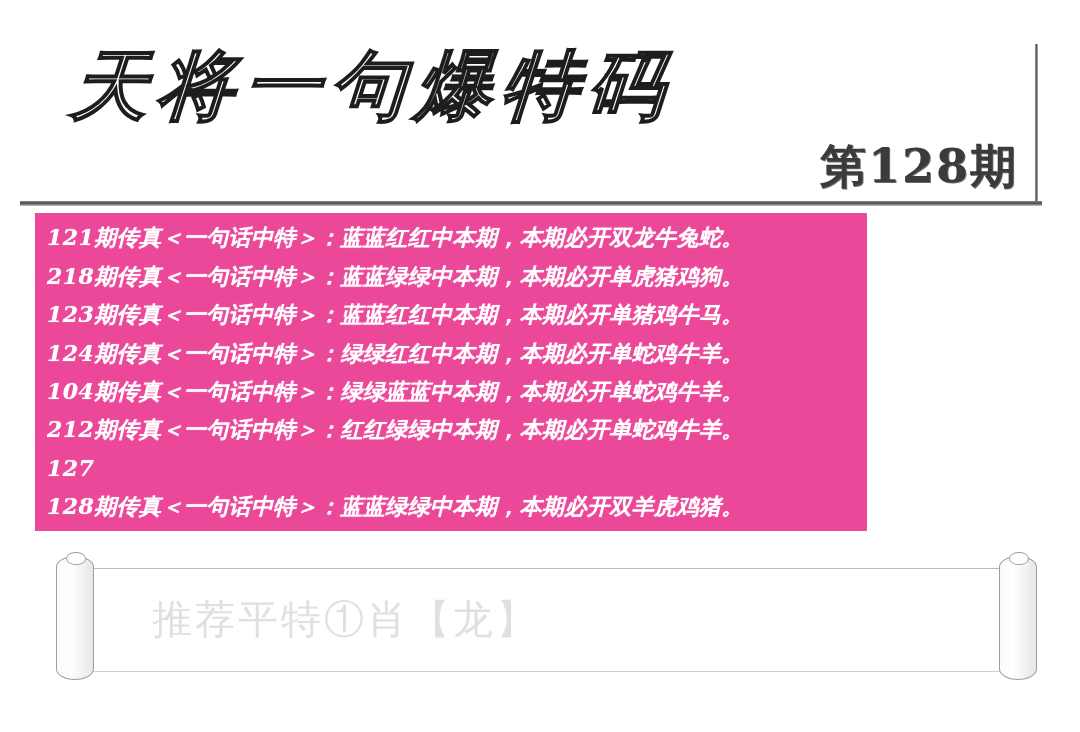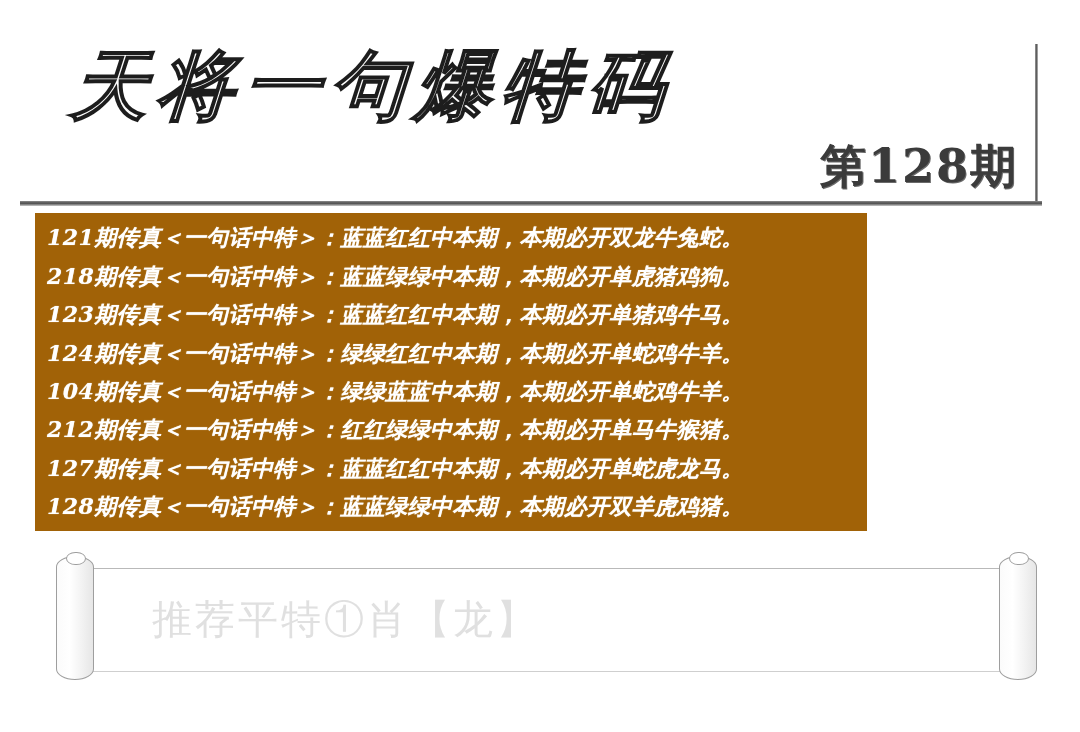--- a/index.html
+++ b/index.html
@@ -83,21 +83,21 @@
     background: linear-gradient(to bottom, #8d8d8d, #4a4a4a 45%, #c9c9c9);
   }
 
   
   .panel {
     position: absolute;
     left: 35px;
     top: 213px;
     width: 832px;
     height: 318px;
-    background: #a16207;
+    background: #ec4899;
     padding: 0;
     box-sizing: border-box;
   }
 
   .rows {
     position: absolute;
     left: 0; top: 0;
     width: 100%;
     height: 100%;
     display: flex;
@@ -233,26 +233,25 @@
         <span class="seg">期传真＜一句话中特＞：绿绿红红中本期，本期必开单蛇鸡牛羊。</span>
       </div>
 
       <div class="row">
         <span class="issue-no">104</span>
         <span class="seg">期传真＜一句话中特＞：绿绿蓝蓝中本期，本期必开单蛇鸡牛羊。</span>
       </div>
 
       <div class="row">
         <span class="issue-no">212</span>
-        <span class="seg">期传真＜一句话中特＞：红红绿绿中本期，本期必开单马牛猴猪。</span>
+        <span class="seg">期传真＜一句话中特＞：红红绿绿中本期，本期必开单蛇鸡牛羊。</span>
       </div>
 
       <div class="row">
         <span class="issue-no">127</span>
-        <span class="seg">期传真＜一句话中特＞：蓝蓝红红中本期，本期必开单蛇虎龙马。</span>
       </div>
 
       <div class="row">
         <span class="issue-no">128</span>
         <span class="seg">期传真＜一句话中特＞：蓝蓝绿绿中本期，本期必开双羊虎鸡猪。</span>
       </div>
 
     </div>
   </div>
 

